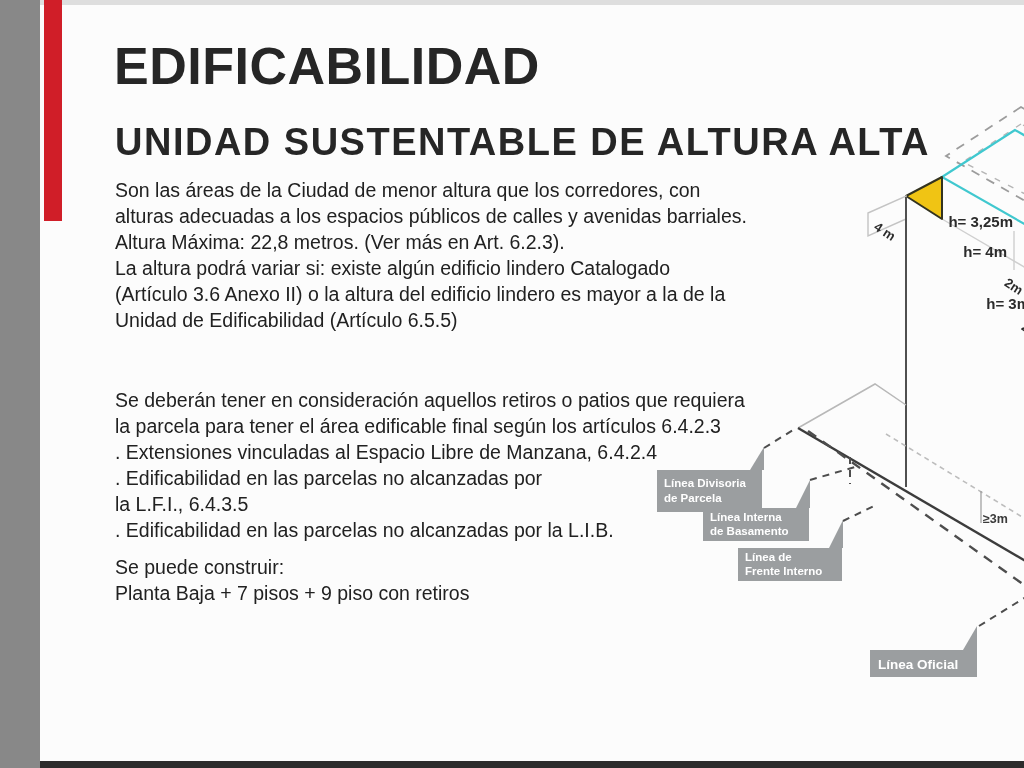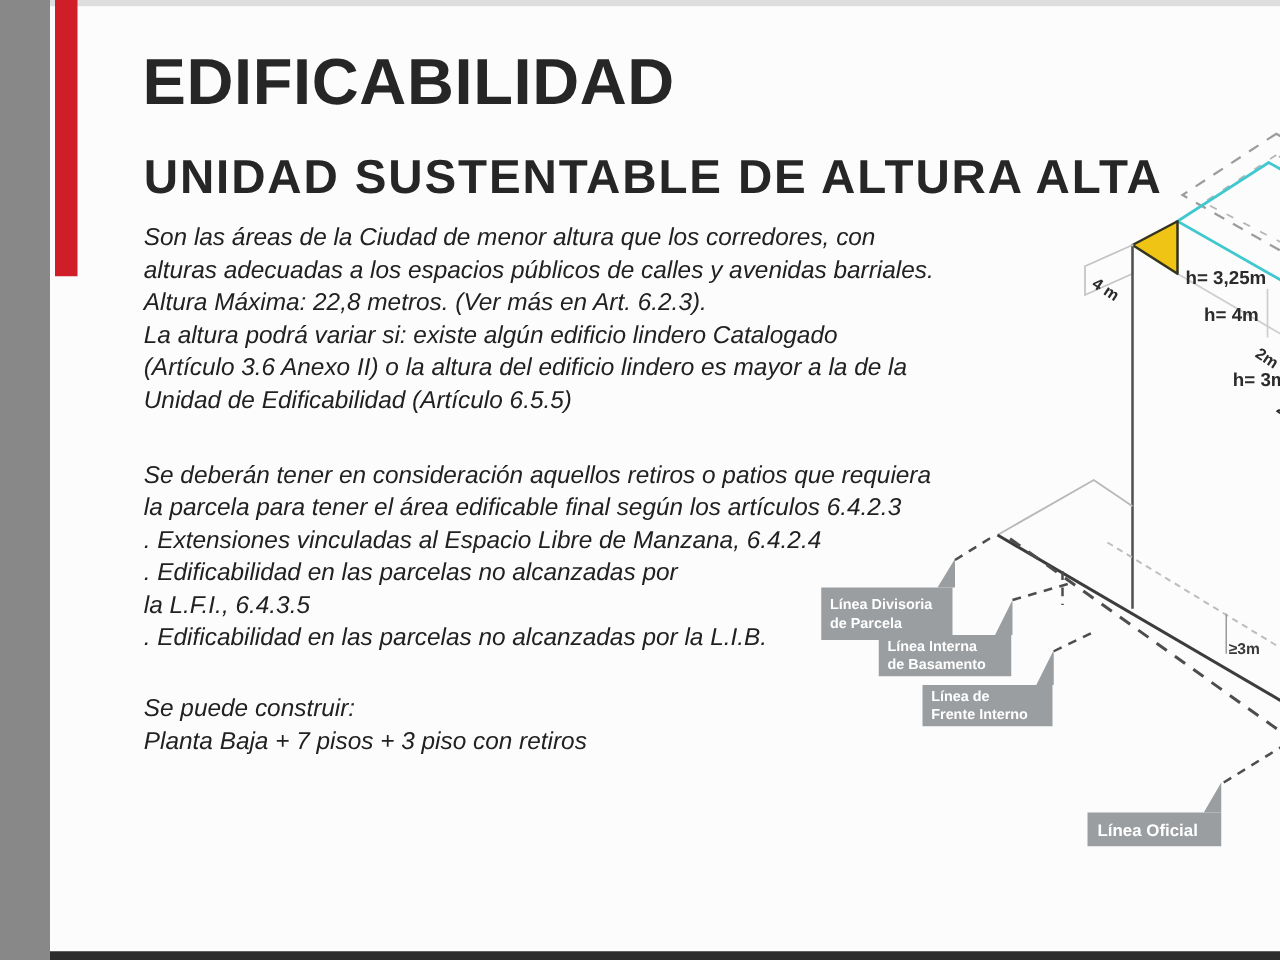--- a/index.html
+++ b/index.html
@@ -13,24 +13,24 @@
   h1.title{
     position:absolute;left:74px;top:36px;margin:0;
     font-size:52px;font-weight:bold;letter-spacing:0.5px;color:#262626;white-space:nowrap;
   }
   h2.subtitle{
     position:absolute;left:75px;top:121px;margin:0;
     font-size:38px;font-weight:bold;letter-spacing:1.5px;color:#262626;white-space:nowrap;
   }
   .para{
     position:absolute;left:75px;margin:0;width:690px;
-    font-size:19.5px;line-height:26px;white-space:pre-line;color:#212121;font-style:italic;
+    font-size:19.5px;line-height:26px;white-space:pre-line;color:#212121;
   }
   .p1{top:177px;}
-  .p2{top:367px;}
+  .p2{top:387px;}
   .p3{top:554px;}
   svg.diagram{position:absolute;left:0;top:0;width:1024px;height:768px;
     font-family:"Liberation Sans",sans-serif;}
   svg .dim{font-size:15px;font-weight:bold;fill:#2b2b2b;}
   svg .dim-small{font-size:13px;font-weight:bold;fill:#2b2b2b;}
   svg .boxlabel{font-size:11.5px;font-weight:bold;fill:#ffffff;}
   svg .boxlabel-lg{font-size:13.5px;font-weight:bold;fill:#ffffff;}
 </style>
 </head>
 <body>
@@ -48,21 +48,21 @@
 La altura podrá variar si: existe algún edificio lindero Catalogado
 (Artículo 3.6 Anexo II) o la altura del edificio lindero es mayor a la de la
 Unidad de Edificabilidad (Artículo 6.5.5)</p>
   <p class="para p2">Se deberán tener en consideración aquellos retiros o patios que requiera
 la parcela para tener el área edificable final según los artículos 6.4.2.3
 . Extensiones vinculadas al Espacio Libre de Manzana, 6.4.2.4
 . Edificabilidad en las parcelas no alcanzadas por
 la L.F.I., 6.4.3.5
 . Edificabilidad en las parcelas no alcanzadas por la L.I.B.</p>
   <p class="para p3">Se puede construir:
-Planta Baja + 7 pisos + 3 piso con retiros</p>
+Planta Baja + 7 pisos + 9 piso con retiros</p>
 
   <svg class="diagram" viewBox="0 0 1024 768">
 
     <polygon points="981,107 906,156 994,206 1069,157" fill="none" stroke="#9c9c9c" stroke-width="1.8" stroke-dasharray="9 8"></polygon>
     <polygon points="981,124 923,162 991,197 1050,160" fill="none" stroke="#b5b5b5" stroke-width="1.4" stroke-dasharray="6 9"></polygon>
 
     <polygon points="975,130 902,177 988,226 1061,179" fill="none" stroke="#40c8cf" stroke-width="2.2"></polygon>
 
     <g stroke="#cfcfcf" stroke-width="1.4">
       <path d="M902,219 L986,268"></path>

